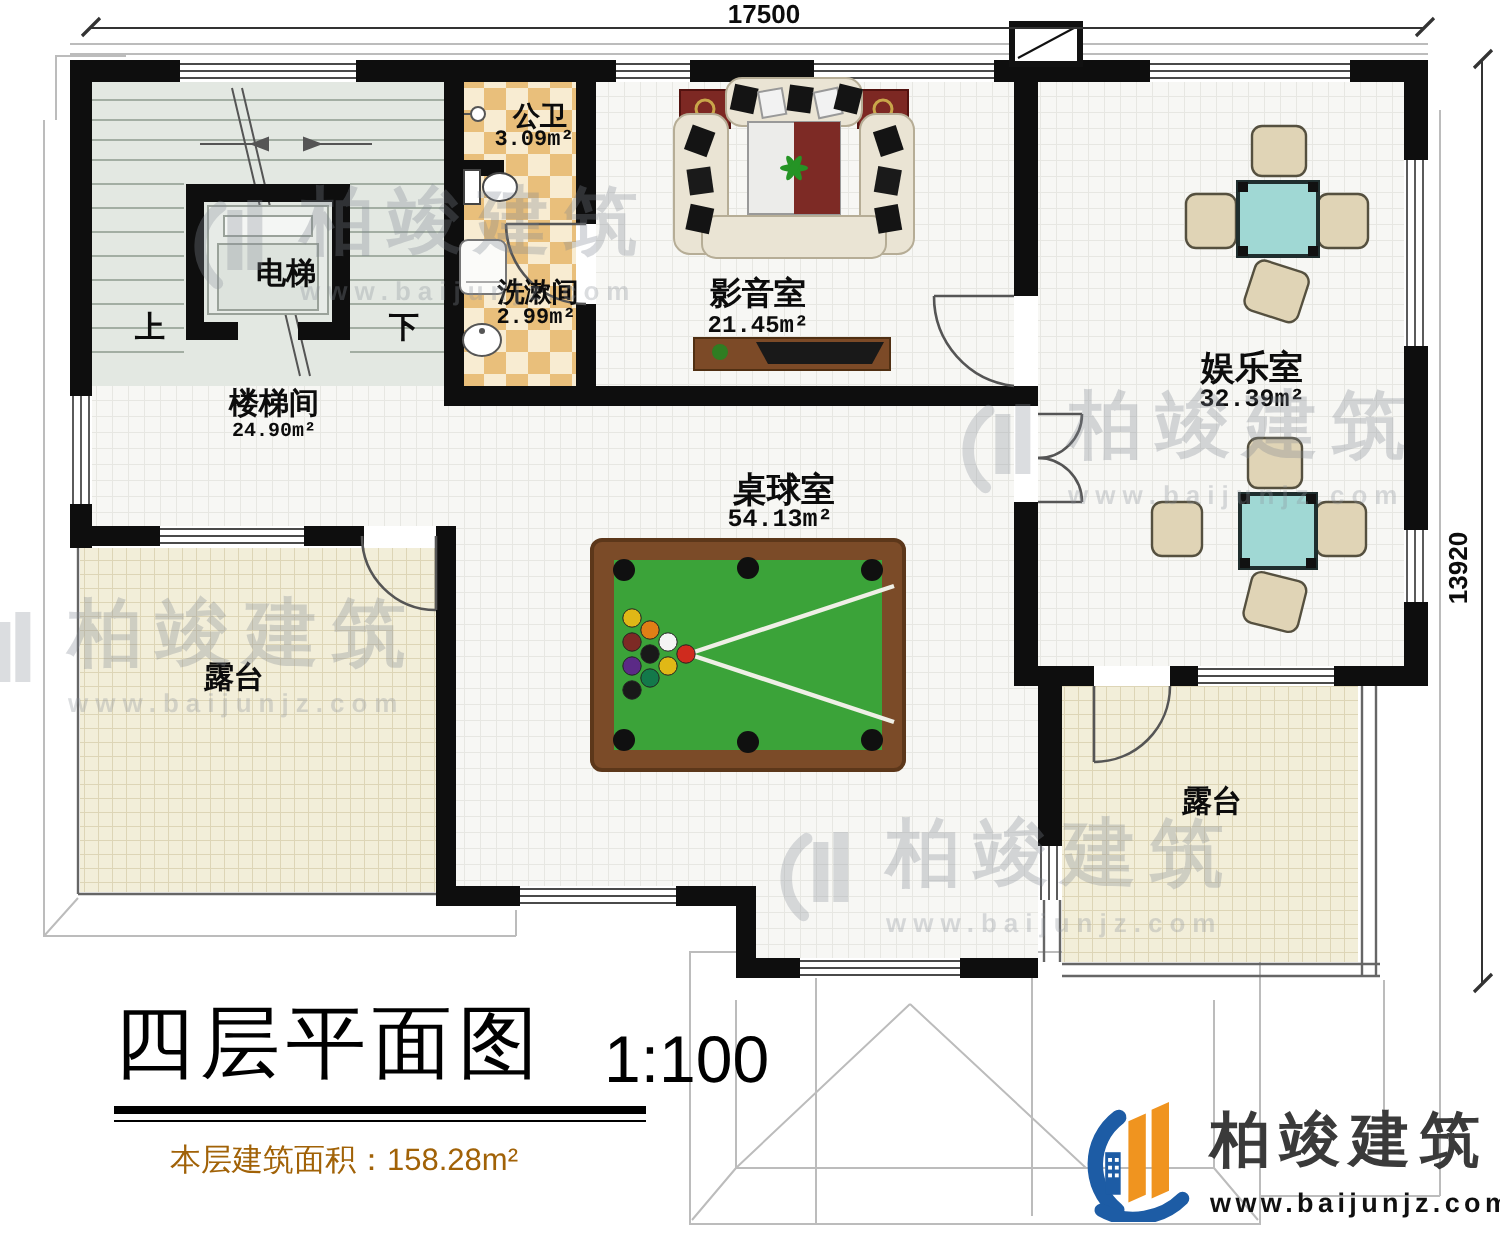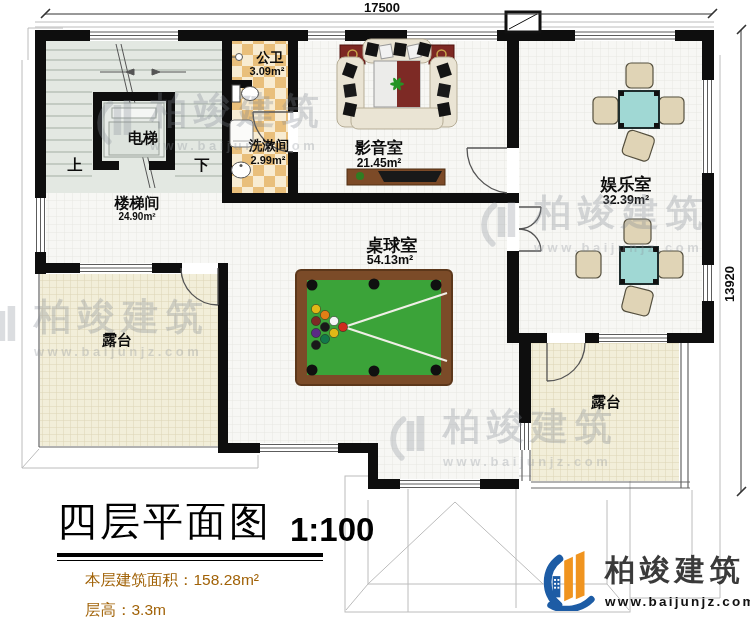--- a/index.html
+++ b/index.html
@@ -1,31 +1,31 @@
 <!DOCTYPE html>
 <html><head>
 <meta charset="utf-8">
 <style>
   html,body{margin:0;padding:0;background:#fff;}
   #canvas{position:relative;width:750px;height:627px;background:#fff;overflow:hidden;
-          font-family:"Liberation Sans","DejaVu Sans",sans-serif;border-radius:12px;}
+          font-family:"Liberation Sans","DejaVu Sans",sans-serif;}
   #plan-svg{position:absolute;left:0;top:0;}
   .lbl{position:absolute;transform:translate(-50%,-50%);white-space:nowrap;color:#0c0c0c;
        font-weight:700;line-height:1;}
   .lbl.rot{transform:translate(-50%,-50%) rotate(-90deg);}
-  .area{font-weight:700;}
+  .area{font-weight:700;font-family:Liberation Mono, monospace;}
   
   .wm{position:absolute;display:flex;align-items:center;gap:8px;opacity:.30;pointer-events:none;}
   .wm .t1{font-size:37px;font-weight:800;letter-spacing:7px;color:#7e8590;}
   .wm .t2{font-size:13px;font-weight:700;letter-spacing:3.5px;color:#8a9099;margin-top:2px;}
   
   #titleblock{position:absolute;left:57px;top:494px;color:#000;}
   #titleblock .row1{display:flex;align-items:flex-end;}
   #tb-title{font-size:40px;letter-spacing:3px;font-weight:500;}
-  #tb-scale{font-size:33px;font-weight:700;margin-left:18px;}
+  #tb-scale{font-size:33px;font-weight:400;margin-left:30px;}
   #tb-underline{width:266px;height:3px;border-top:4px solid #000;border-bottom:1px solid #000;margin-top:4px;}
   .tb-line{font-size:15.5px;font-weight:500;margin:9px 0 0 28px;color:#a16207;}
   
   #logo{position:absolute;left:541px;top:547px;display:flex;align-items:center;gap:6px;}
   #logo .col{display:flex;flex-direction:column;}
   #logo .t1{font-size:30px;font-weight:800;letter-spacing:5px;color:#3a3a3a;}
   #logo .t2{font-size:13.5px;font-weight:700;letter-spacing:2.2px;color:#101010;margin-top:3px;}
 </style>
 </head>
 <body>
@@ -391,23 +391,20 @@
 
 <div id="titleblock">
   <div class="row1">
     <span id="tb-title">四层平面图</span>
     <span id="tb-scale">1:100</span>
   </div>
   <div id="tb-underline"></div>
   <div class="tb-line">
     <span>本层建筑面积：</span><span>158.28m²</span>
   </div>
-  <div class="tb-line">
-    <span>层高：</span><span>3.3m</span>
-  </div>
 </div>
 
 <div id="logo">
   <svg width="58" height="64" viewBox="0 0 60 66">
     <path d="M18,60 C3,48 3,24 19,12" stroke="#1d5ca5" stroke-width="8" fill="none" stroke-linecap="round"></path>
     <path d="M10,60 C24,68 42,64 52,54" stroke="#1d5ca5" stroke-width="7" fill="none" stroke-linecap="round"></path>
     <rect x="12" y="30" width="8" height="22" fill="#1d5ca5"></rect>
     <rect x="13.5" y="33" width="2" height="2" fill="#fff"></rect>
         <rect x="17" y="33" width="2" height="2" fill="#fff"></rect>
     <rect x="13.5" y="37" width="2" height="2" fill="#fff"></rect>

